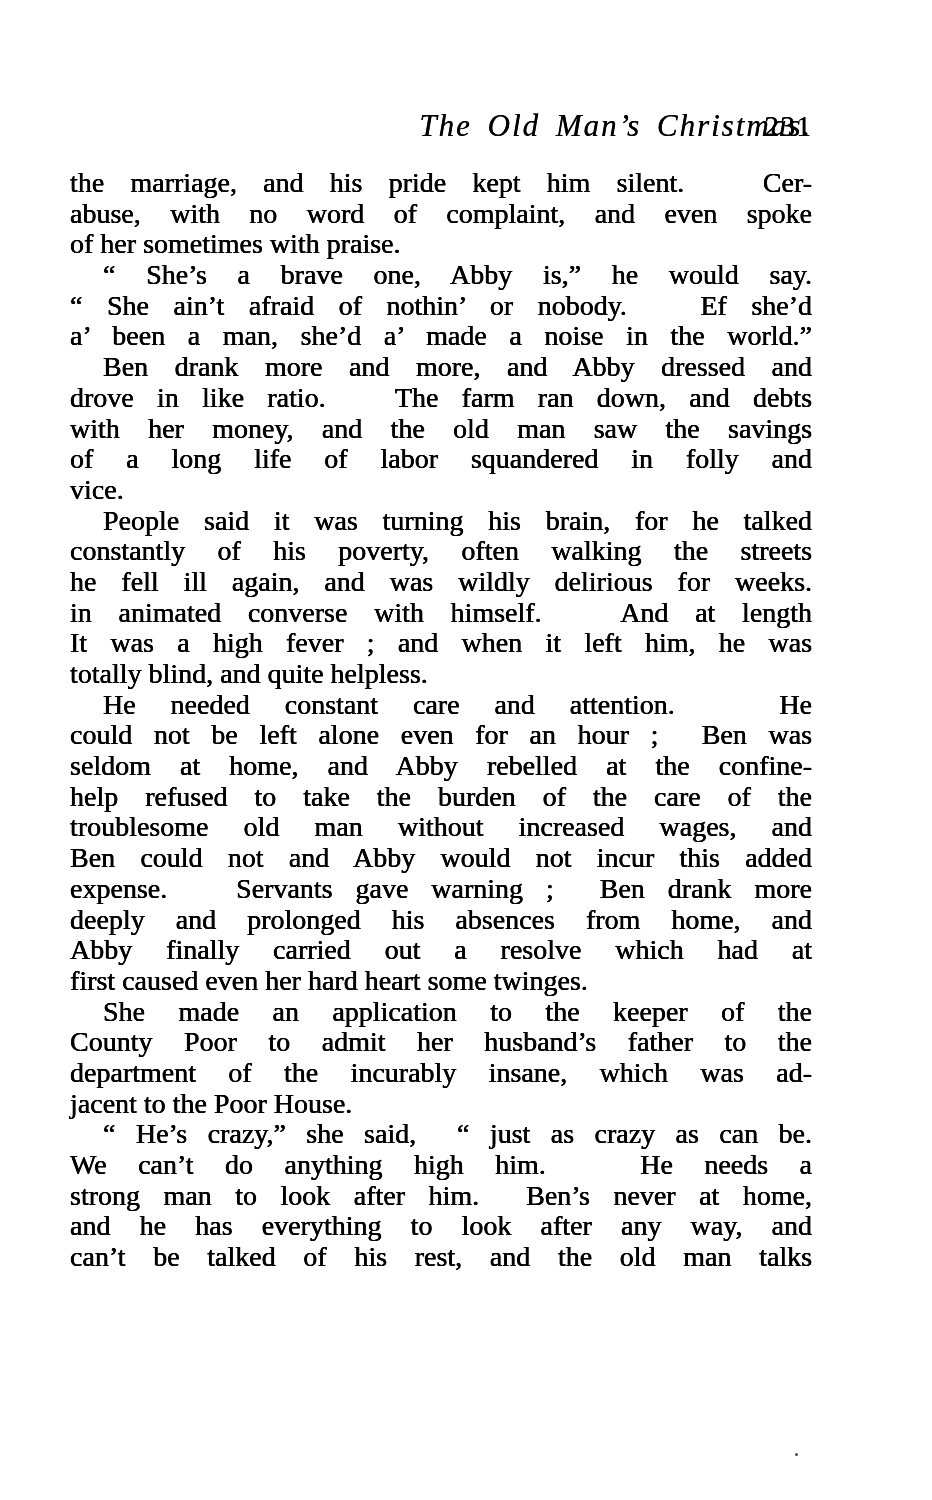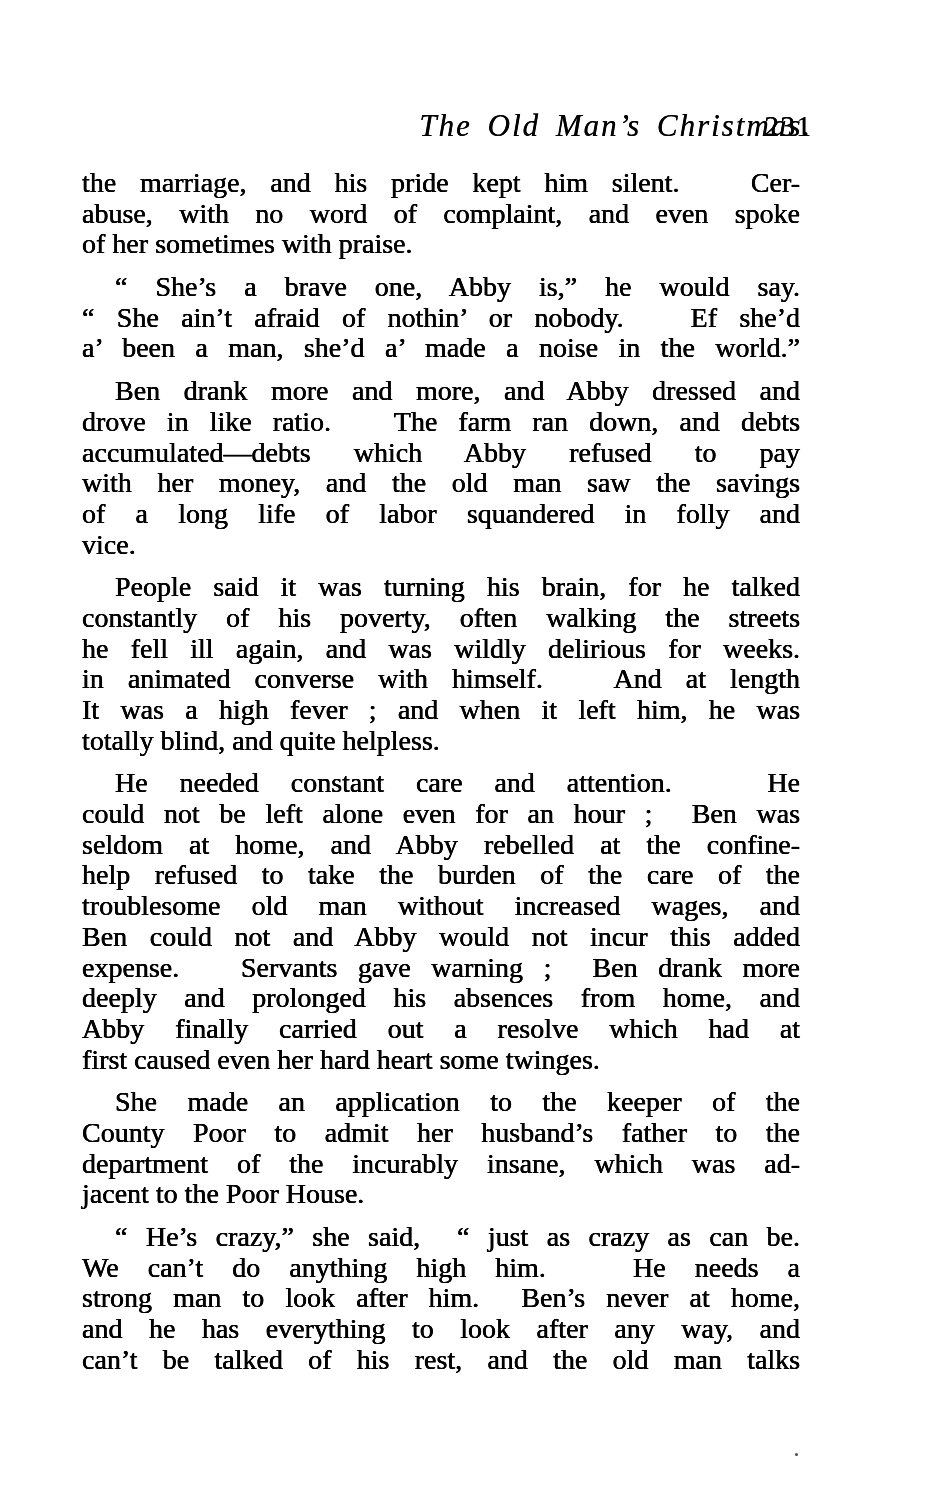--- a/index.html
+++ b/index.html
@@ -44,21 +44,21 @@
     right: 0;
     top: 1px;
     font-size: 30px;
     letter-spacing: 1px;
     text-shadow: 0.25px 0 0 #000;
   }
   .text-body {
     width: 742px;
   }
   .para {
-    margin: 12px;
+    margin: 0;
   }
   .line {
     height: 30.7px;
     line-height: 30.7px;
     font-size: 28px;
     white-space: pre-wrap;
     text-align: justify;
     text-align-last: justify;
     text-shadow: 0.3px 0 0 #000, -0.15px 0 0 #000;
   }
@@ -94,21 +94,20 @@
           <div class="line flush">of her sometimes with praise.</div>
         </div>
         <div class="para indent">
           <div class="line">“ She’s a brave one, Abby is,” he would say.</div>
           <div class="line">“ She ain’t afraid of nothin’ or nobody.   Ef she’d</div>
           <div class="line">a’ been a man, she’d a’ made a noise in the world.”</div>
         </div>
         <div class="para indent">
           <div class="line">Ben drank more and more, and Abby dressed and</div>
           <div class="line">drove in like ratio.   The farm ran down, and debts</div>
-          <div class="line">accumulated—debts which Abby refused to pay</div>
           <div class="line">with her money, and the old man saw the savings</div>
           <div class="line">of a long life of labor squandered in folly and</div>
           <div class="line flush">vice.</div>
         </div>
         <div class="para indent">
           <div class="line">People said it was turning his brain, for he talked</div>
           <div class="line">constantly of his poverty, often walking the streets</div>
           <div class="line">he fell ill again, and was wildly delirious for weeks.</div>
           <div class="line">in animated converse with himself.   And at length</div>
           <div class="line">It was a high fever ; and when it left him, he was</div>

